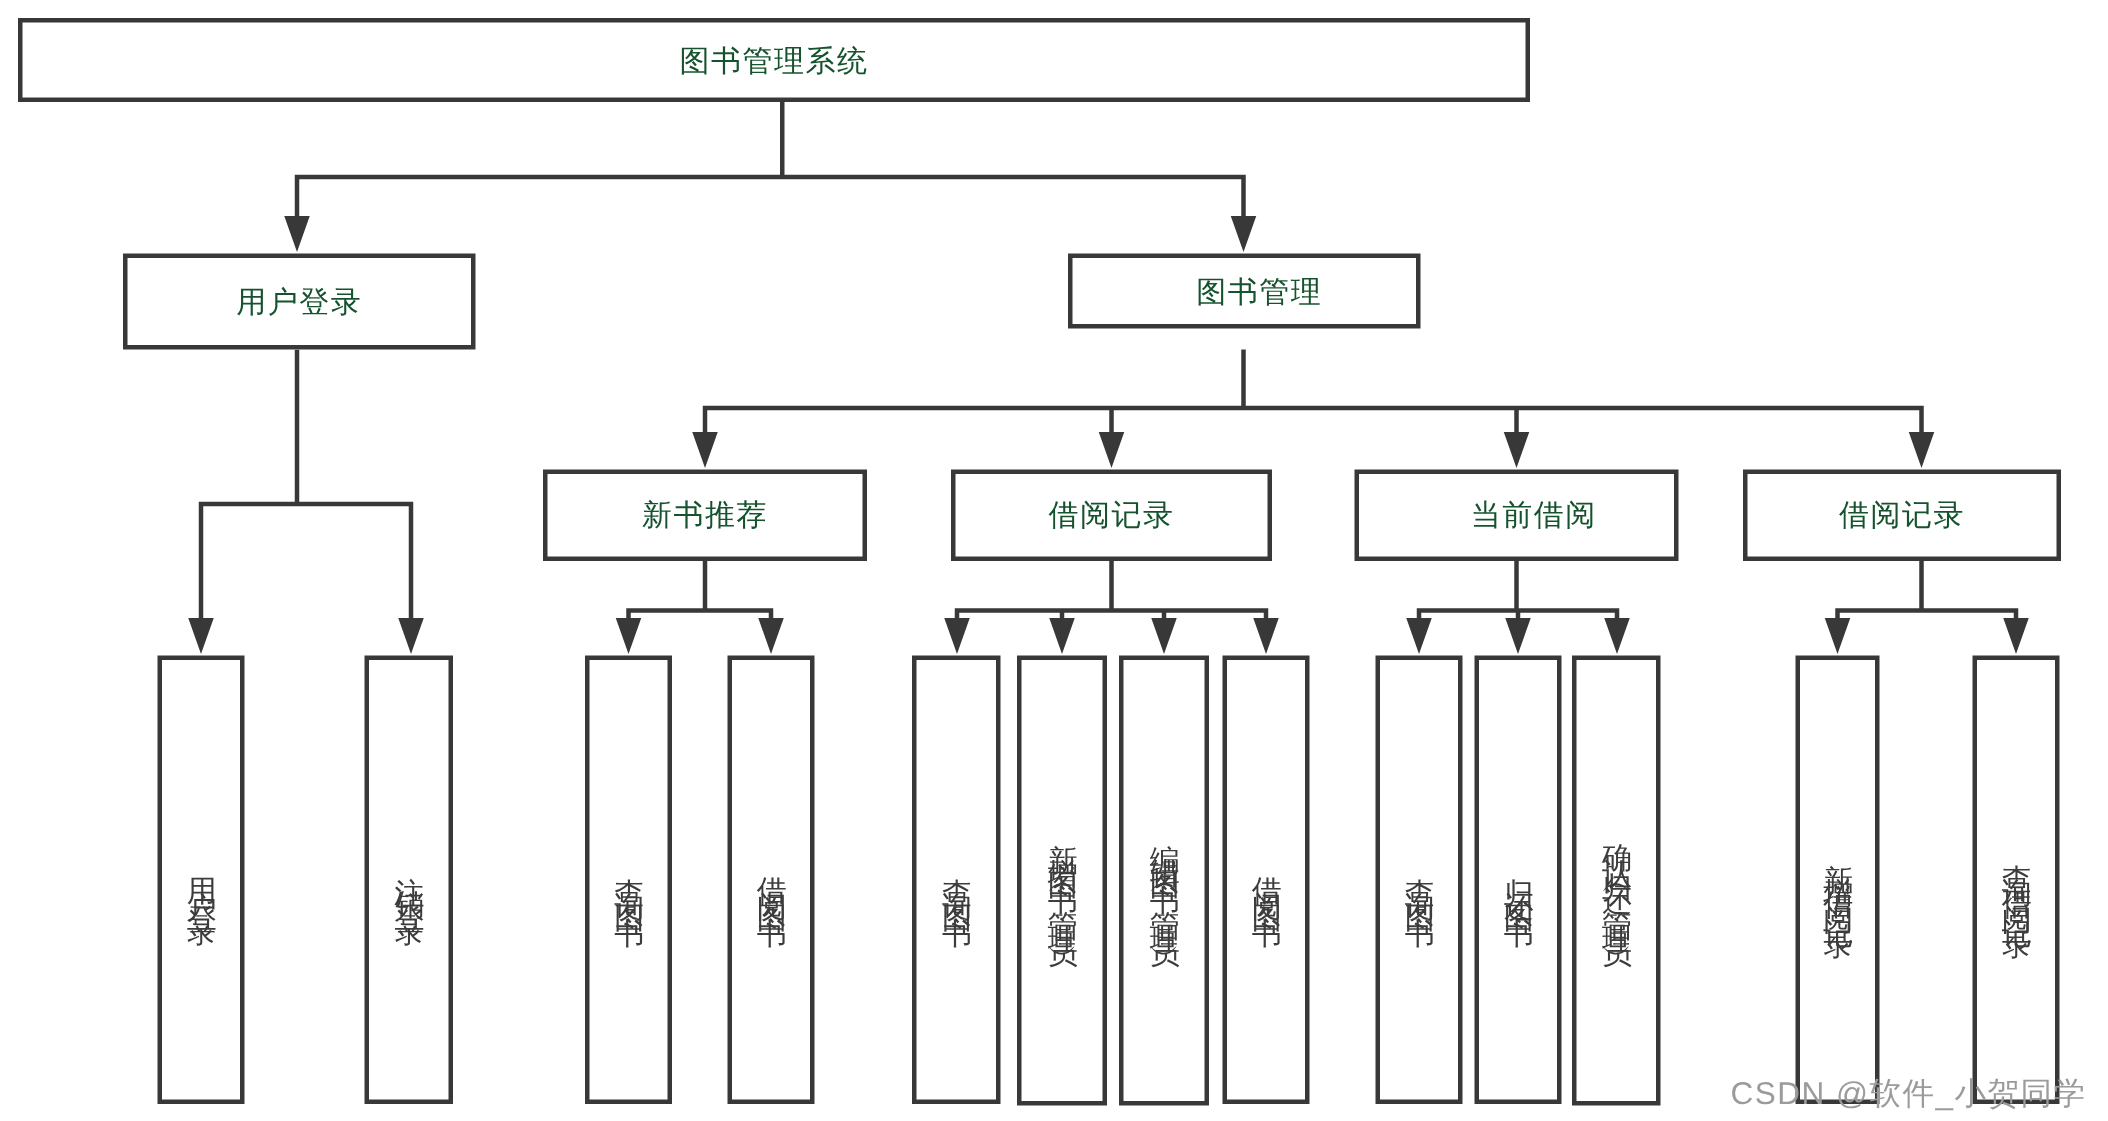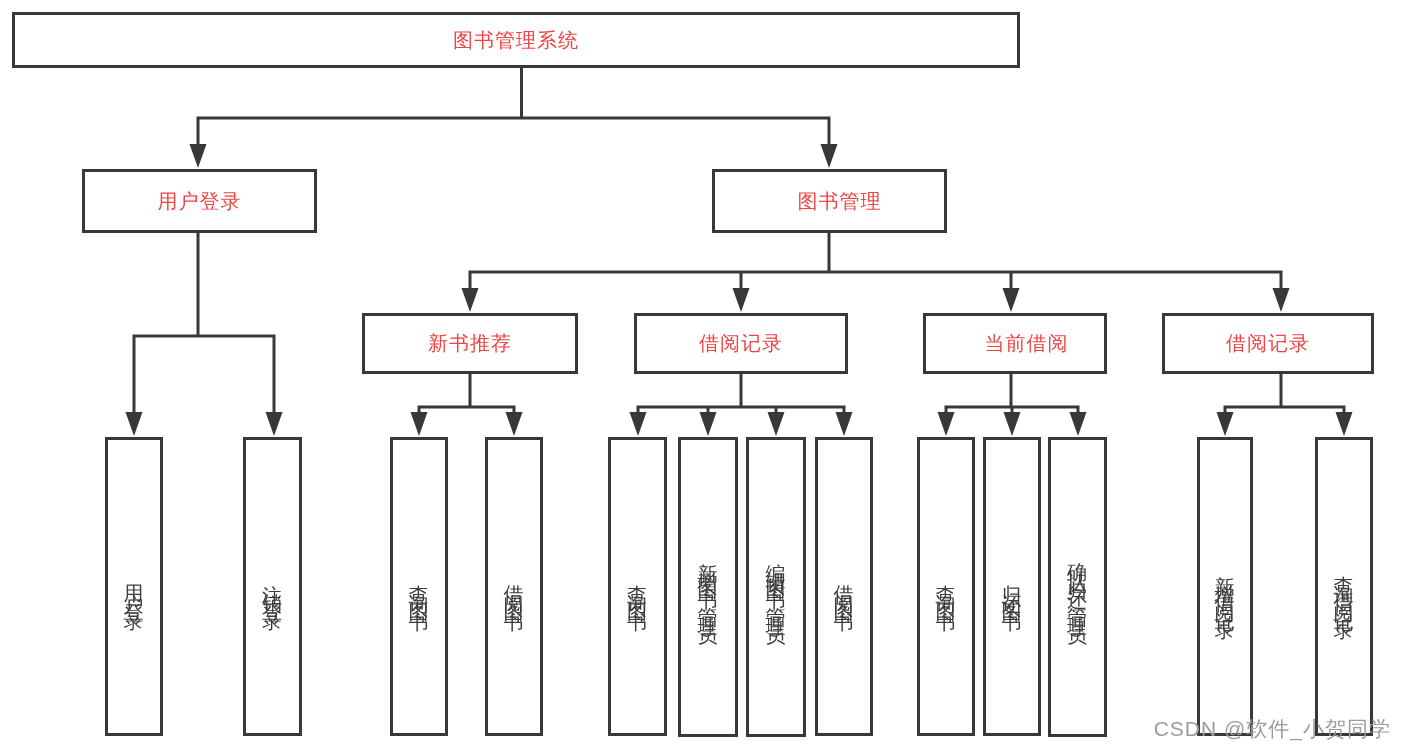--- a/index.html
+++ b/index.html
@@ -25,38 +25,38 @@
     color: #3c3c3c;
     display: flex;
     align-items: center;
     justify-content: center;
     z-index: 2;
   }
   .h-label {
     font-size: 20px;
     letter-spacing: 1px;
     white-space: nowrap;
-    color: #ef4444;
+    color: #14532d;
   }
   .v-label {
     writing-mode: vertical-lr;
     text-orientation: mixed;
     font-size: 20px;
     letter-spacing: 9px;
     line-height: 1;
     color: #3c3c3c;
     white-space: nowrap;
   }
   
   #node-root            { left: 12px;   top: 12px;  width: 1008px; height: 56px; }
   #node-user-login      { left: 82px;   top: 169px; width: 235px;  height: 64px; }
-  #node-book-management { left: 712px;  top: 169px; width: 235px;  height: 64px; padding-left: 20px; }
+  #node-book-management { left: 712px;  top: 169px; width: 235px;  height: 50px; padding-left: 20px; }
   #node-new-book        { left: 362px;  top: 313px; width: 216px;  height: 61px; }
   #node-book-borrow     { left: 634px;  top: 313px; width: 214px;  height: 61px; }
-  #node-current-borrow  { left: 923px;  top: 313px; width: 184px;  height: 61px; padding-left: 23px; }
+  #node-current-borrow  { left: 903px;  top: 313px; width: 216px;  height: 61px; padding-left: 23px; }
   #node-borrow-record   { left: 1162px; top: 313px; width: 212px;  height: 61px; }
   #leaf-0  { left: 105px;  top: 437px; width: 58px; height: 299px; }
   #leaf-1  { left: 243px;  top: 437px; width: 59px; height: 299px; }
   #leaf-2  { left: 390px;  top: 437px; width: 58px; height: 299px; }
   #leaf-3  { left: 485px;  top: 437px; width: 58px; height: 299px; }
   #leaf-4  { left: 608px;  top: 437px; width: 59px; height: 299px; }
   #leaf-5  { left: 678px;  top: 437px; width: 60px; height: 300px; }
   #leaf-6  { left: 746px;  top: 437px; width: 60px; height: 300px; }
   #leaf-7  { left: 815px;  top: 437px; width: 58px; height: 299px; }
   #leaf-8  { left: 917px;  top: 437px; width: 58px; height: 299px; }

